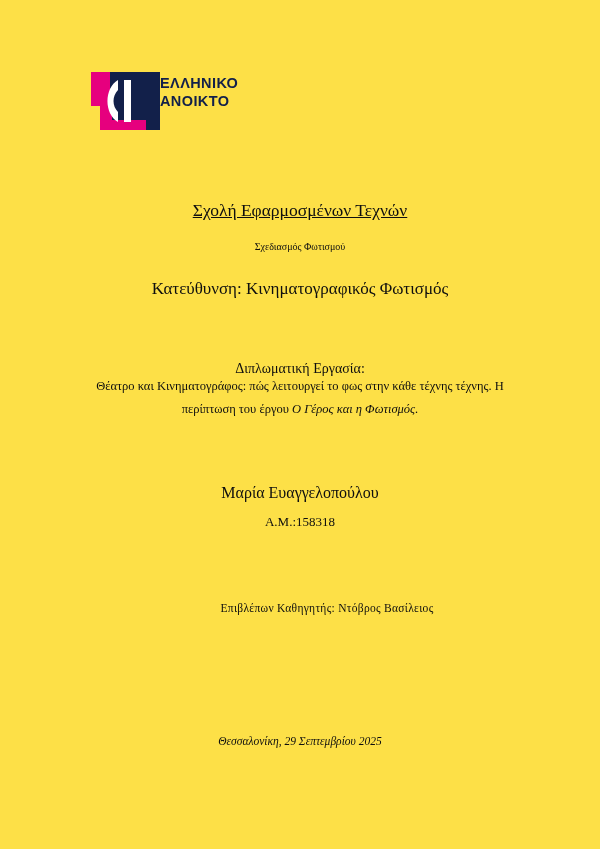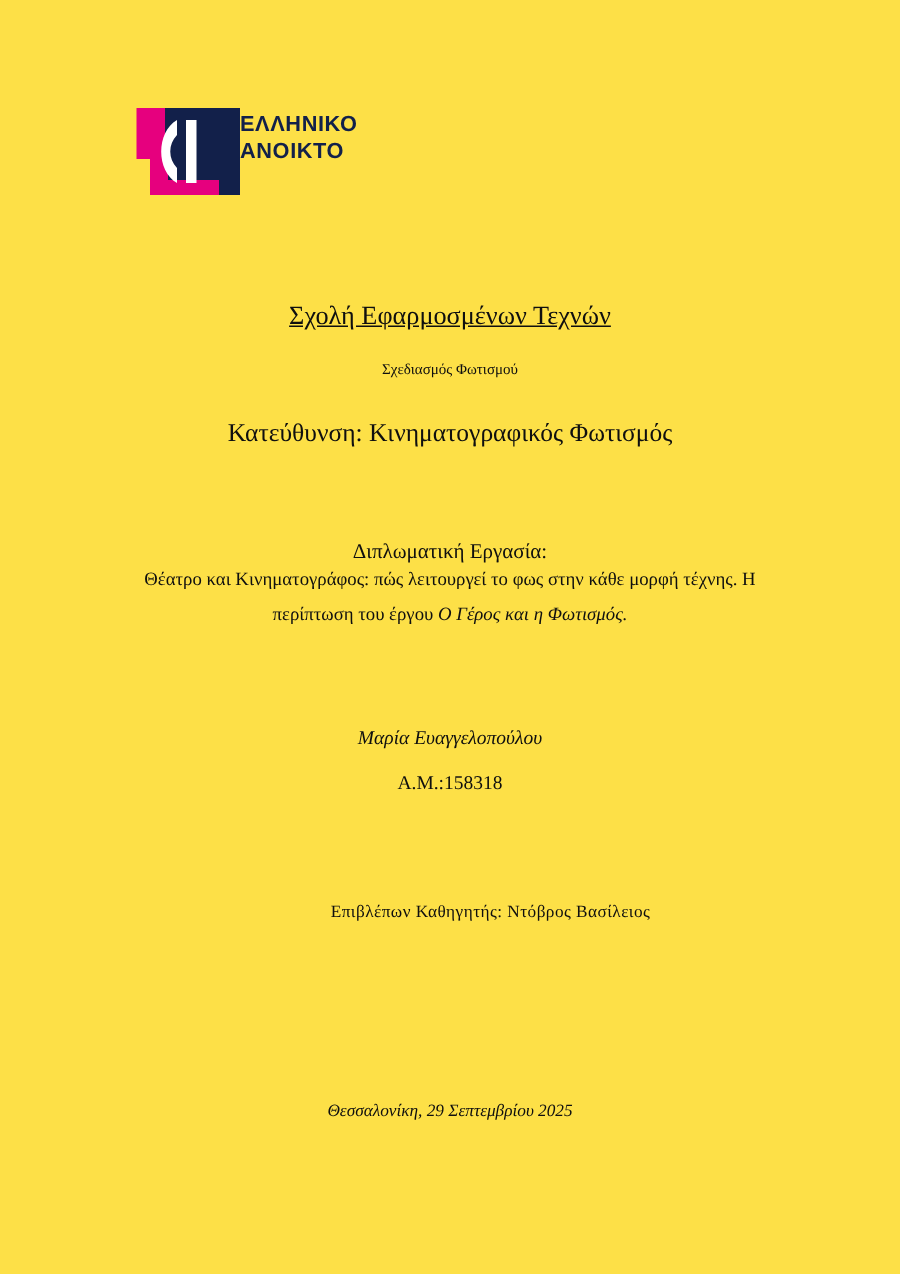--- a/index.html
+++ b/index.html
@@ -78,22 +78,21 @@
     font-size: 12.5px;
     line-height: 1.85;
     padding: 0 80px;
     width: 440px;
     box-sizing: content-box;
     left: 0;
   }
   .t-title .ital { font-style: italic; }
   .t-author {
     top: 484px;
-    font-size: 13px;
-    font-style: italic;
+    font-size: 16px;
   }
   .t-am {
     top: 514px;
     font-size: 13px;
   }
   .t-supervisor {
     top: 602px;
     font-size: 11.5px;
     letter-spacing: 0.3px;
     padding-left: 27px;
@@ -123,21 +122,21 @@
     </div>
   </div>
 
   <div class="doc-text t-school">Σχολή Εφαρμοσμένων Τεχνών</div>
   <div class="doc-text t-program">Σχεδιασμός Φωτισμού</div>
   <div class="doc-text t-direction">Κατεύθυνση: Κινηματογραφικός Φωτισμός</div>
 
   <div class="doc-text t-thesislabel">Διπλωματική Εργασία:</div>
 
   <div class="doc-text t-title">
-    <span>Θέατρο και Κινηματογράφος: πώς λειτουργεί το φως στην κάθε μορφή</span>
+    <span>Θέατρο και Κινηματογράφος: πώς λειτουργεί το φως στην κάθε τέχνης</span>
     <span>τέχνης. Η περίπτωση του έργου </span><span class="ital">Ο Γέρος και η Φωτισμός.</span>
   </div>
 
   <div class="doc-text t-author">Μαρία Ευαγγελοπούλου</div>
   <div class="doc-text t-am">Α.Μ.:158318</div>
 
   <div class="doc-text t-supervisor">Επιβλέπων Καθηγητής: Ντόβρος Βασίλειος</div>
 
   <div class="doc-text t-place">Θεσσαλονίκη, 29 Σεπτεμβρίου 2025</div>
 

